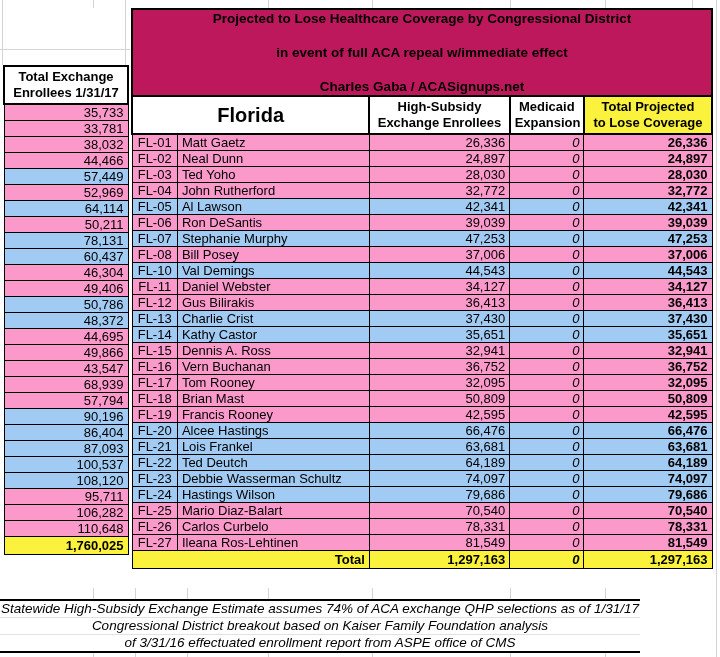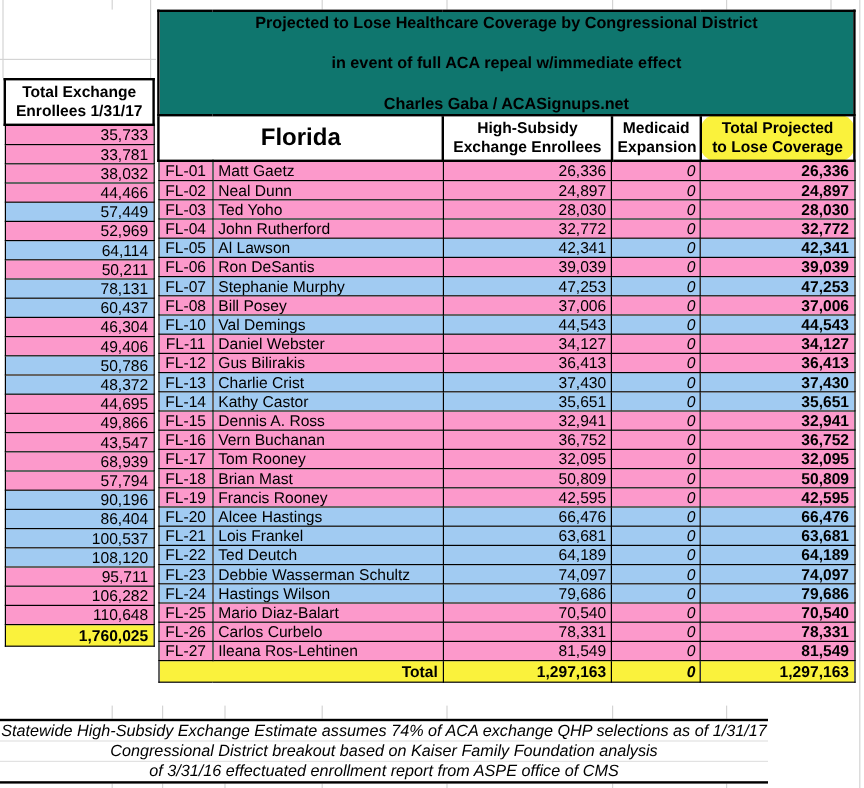--- a/index.html
+++ b/index.html
@@ -22,21 +22,21 @@
     height:36px;font-weight:bold;text-align:center;white-space:pre-line;
     line-height:16px;border:2.5px solid #000;background:#fff;
   }
   #left-table .num{text-align:right;}
 
   
   #main-table{position:absolute;left:131px;top:8px;width:582px;}
   #main-table td{border:1.5px solid #000;}
   #main-table .title-cell{
     height:51px;border:2.5px solid #000;text-align:center;font-weight:bold;
-    white-space:pre-line;line-height:17px;font-size:13.5px;background:#0f766e;
+    white-space:pre-line;line-height:17px;font-size:13.5px;background:#be185d;
   }
   #main-table .hdr td{
     height:36px;font-weight:bold;text-align:center;white-space:pre-line;
     line-height:16px;border-width:2.5px;background:#fff;
   }
   #main-table .state-cell{font-size:20px;line-height:36px;border-radius:18px;}
   .col-district{width:44px;}
   .col-name{width:186px;}
   .col-hs{width:136px;}
   .col-med{width:72px;}
@@ -49,21 +49,21 @@
   td.c-bold{text-align:right;font-weight:bold;}
 
   tr.pink td{background:var(--pink);}
   tr.blue td{background:var(--blue);}
   tr.total-row td{
     background:var(--yellow);font-weight:bold;height:17px;line-height:17px;
     border-top-width:2.5px;border-bottom-width:2.5px;
   }
   tr.total-row td.c-med{font-style:italic;}
 
-  .yellow-hdr{background:var(--yellow) !important;border-radius:12px;}
+  .yellow-hdr{background:var(--yellow) !important;}
 
   
   #footer{
     position:absolute;left:0;top:599px;width:640px;box-sizing:border-box;
     border-top:2px solid #000;border-bottom:2.5px solid #000;background:#fff;
   }
   #footer .fline{
     font-style:italic;font-size:13.5px;text-align:center;height:16px;line-height:16px;
   }
   #footer .fline + .fline{border-top:1px solid #e2e2e2;}
@@ -166,20 +166,23 @@
       <tr class="pink">
     <td class="num">57,794</td>
   </tr>
       <tr class="blue">
     <td class="num">90,196</td>
   </tr>
       <tr class="blue">
     <td class="num">86,404</td>
   </tr>
       <tr class="blue">
+    <td class="num">87,093</td>
+  </tr>
+      <tr class="blue">
     <td class="num">100,537</td>
   </tr>
       <tr class="blue">
     <td class="num">108,120</td>
   </tr>
       <tr class="pink">
     <td class="num">95,711</td>
   </tr>
       <tr class="pink">
     <td class="num">106,282</td>

